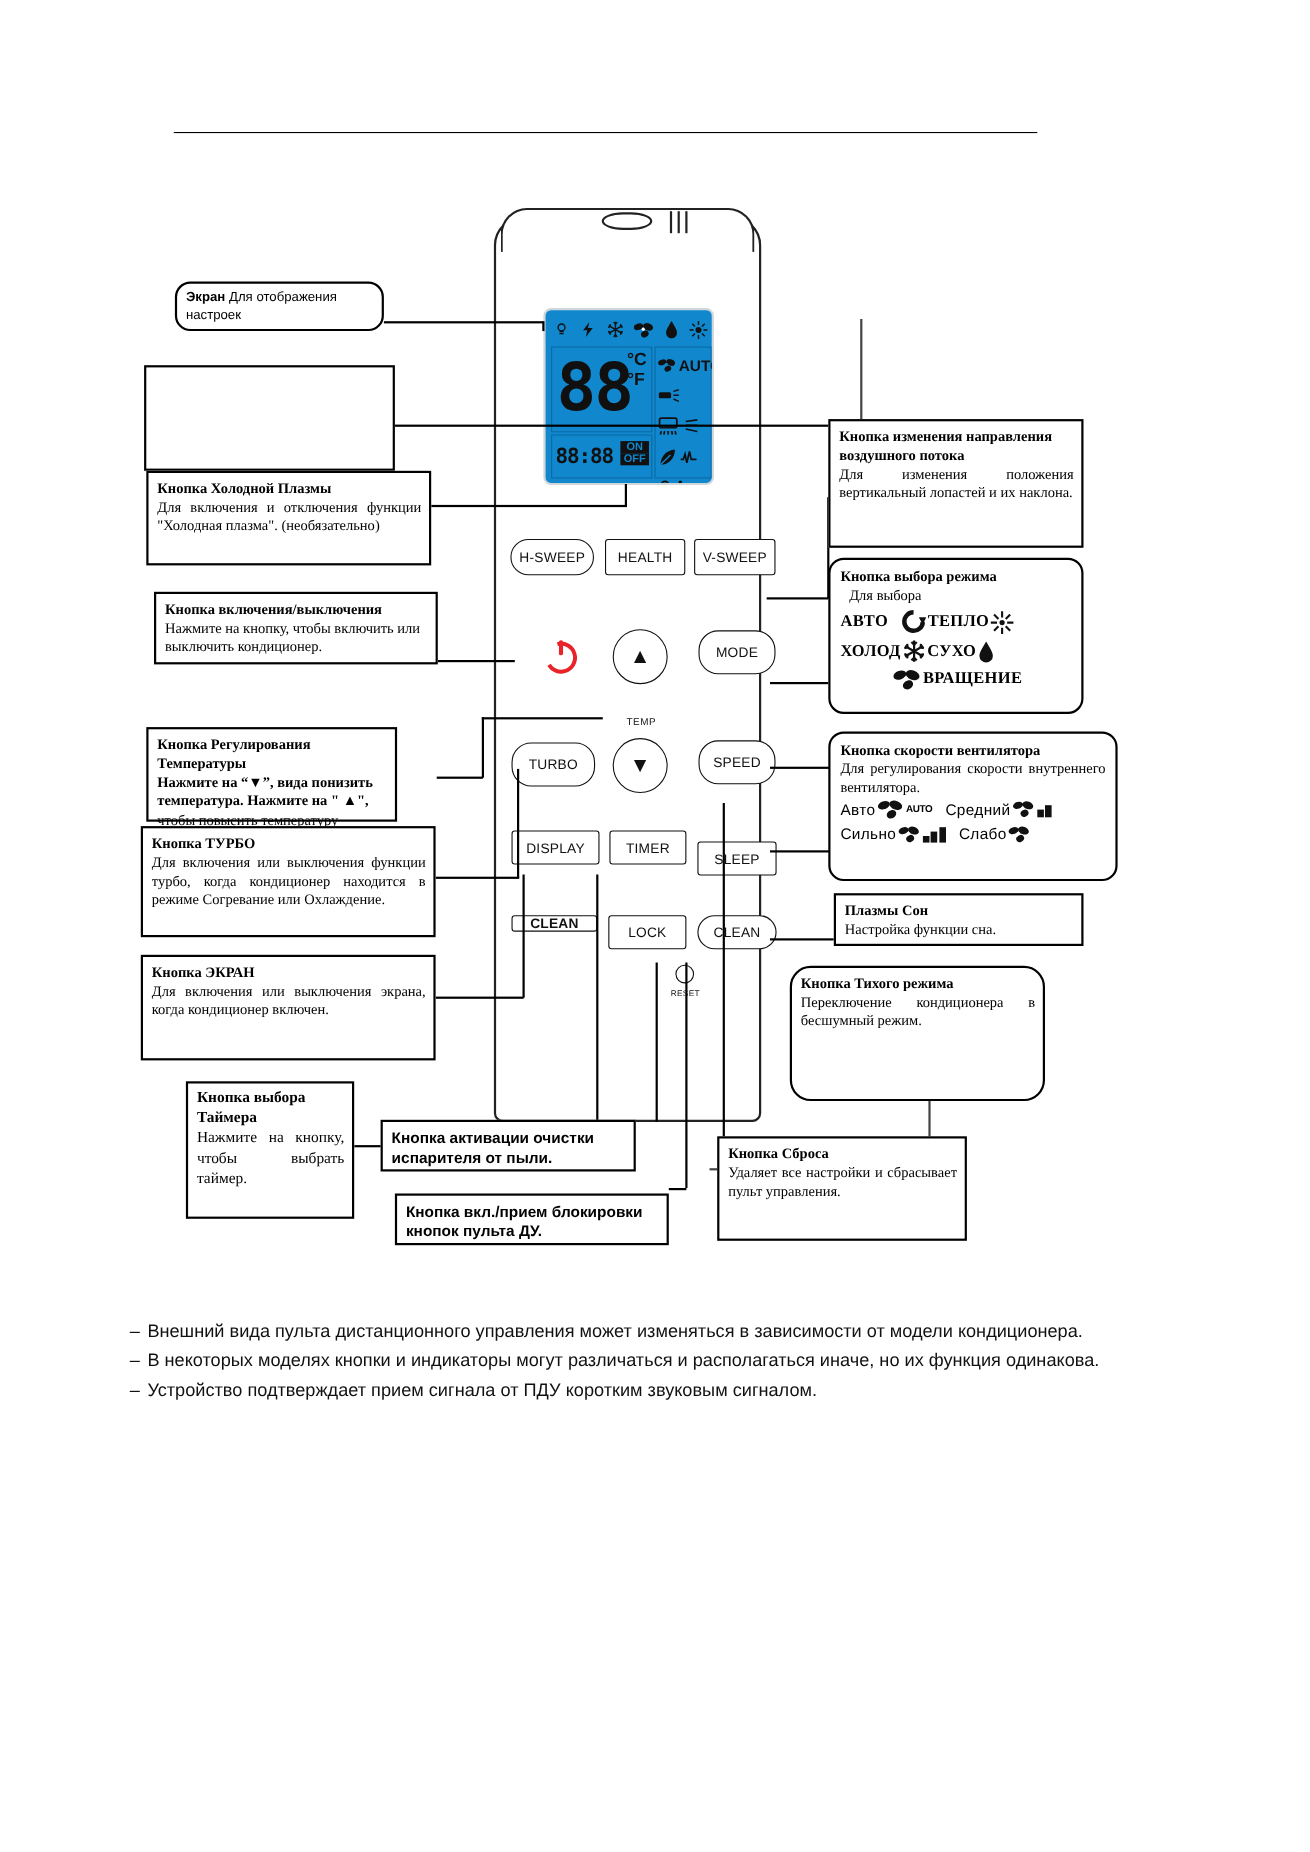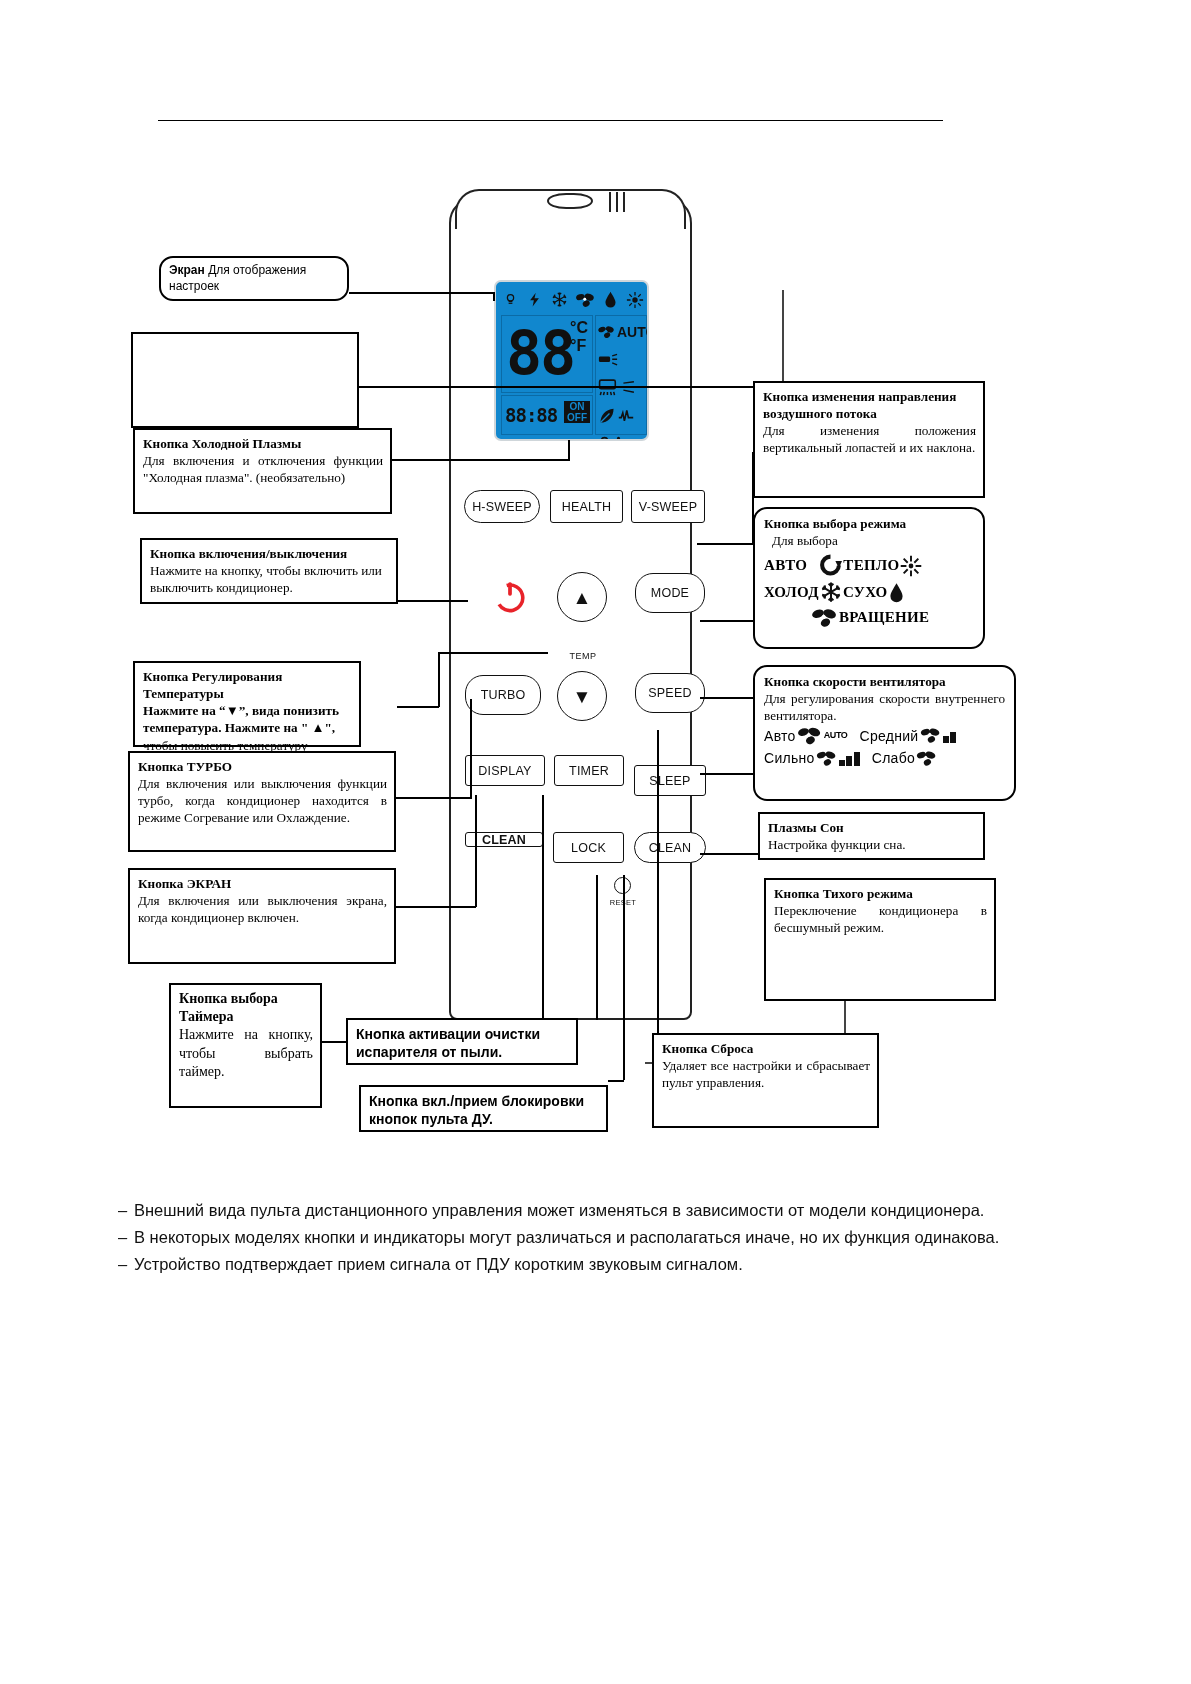--- a/index.html
+++ b/index.html
@@ -575,21 +575,21 @@
           </svg>
       </span>
     </div>
   </div>
 
   <div class="cb just" style="left:758px; top:812px; width:227px; height:48px;">
     <span class="hd">Плазмы Сон</span>
     <span class="bd">Настройка функции сна.</span>
   </div>
 
-  <div class="cb just" style="left:764px; top:878px; width:232px; height:123px;">
+  <div class="cb just" style="left:718px; top:878px; width:232px; height:123px;border-radius:19px;">
     <span class="hd">Кнопка Тихого режима</span>
     <span class="bd">Переключение кондиционера в бесшумный режим.</span>
   </div>
 
   <div class="notes">
     <div class="note">
       <div class="dash">–</div>
       <div class="txt">Внешний вида пульта дистанционного управления может изменяться в зависимости от модели кондиционера.</div>
     </div>
     <div class="note">

